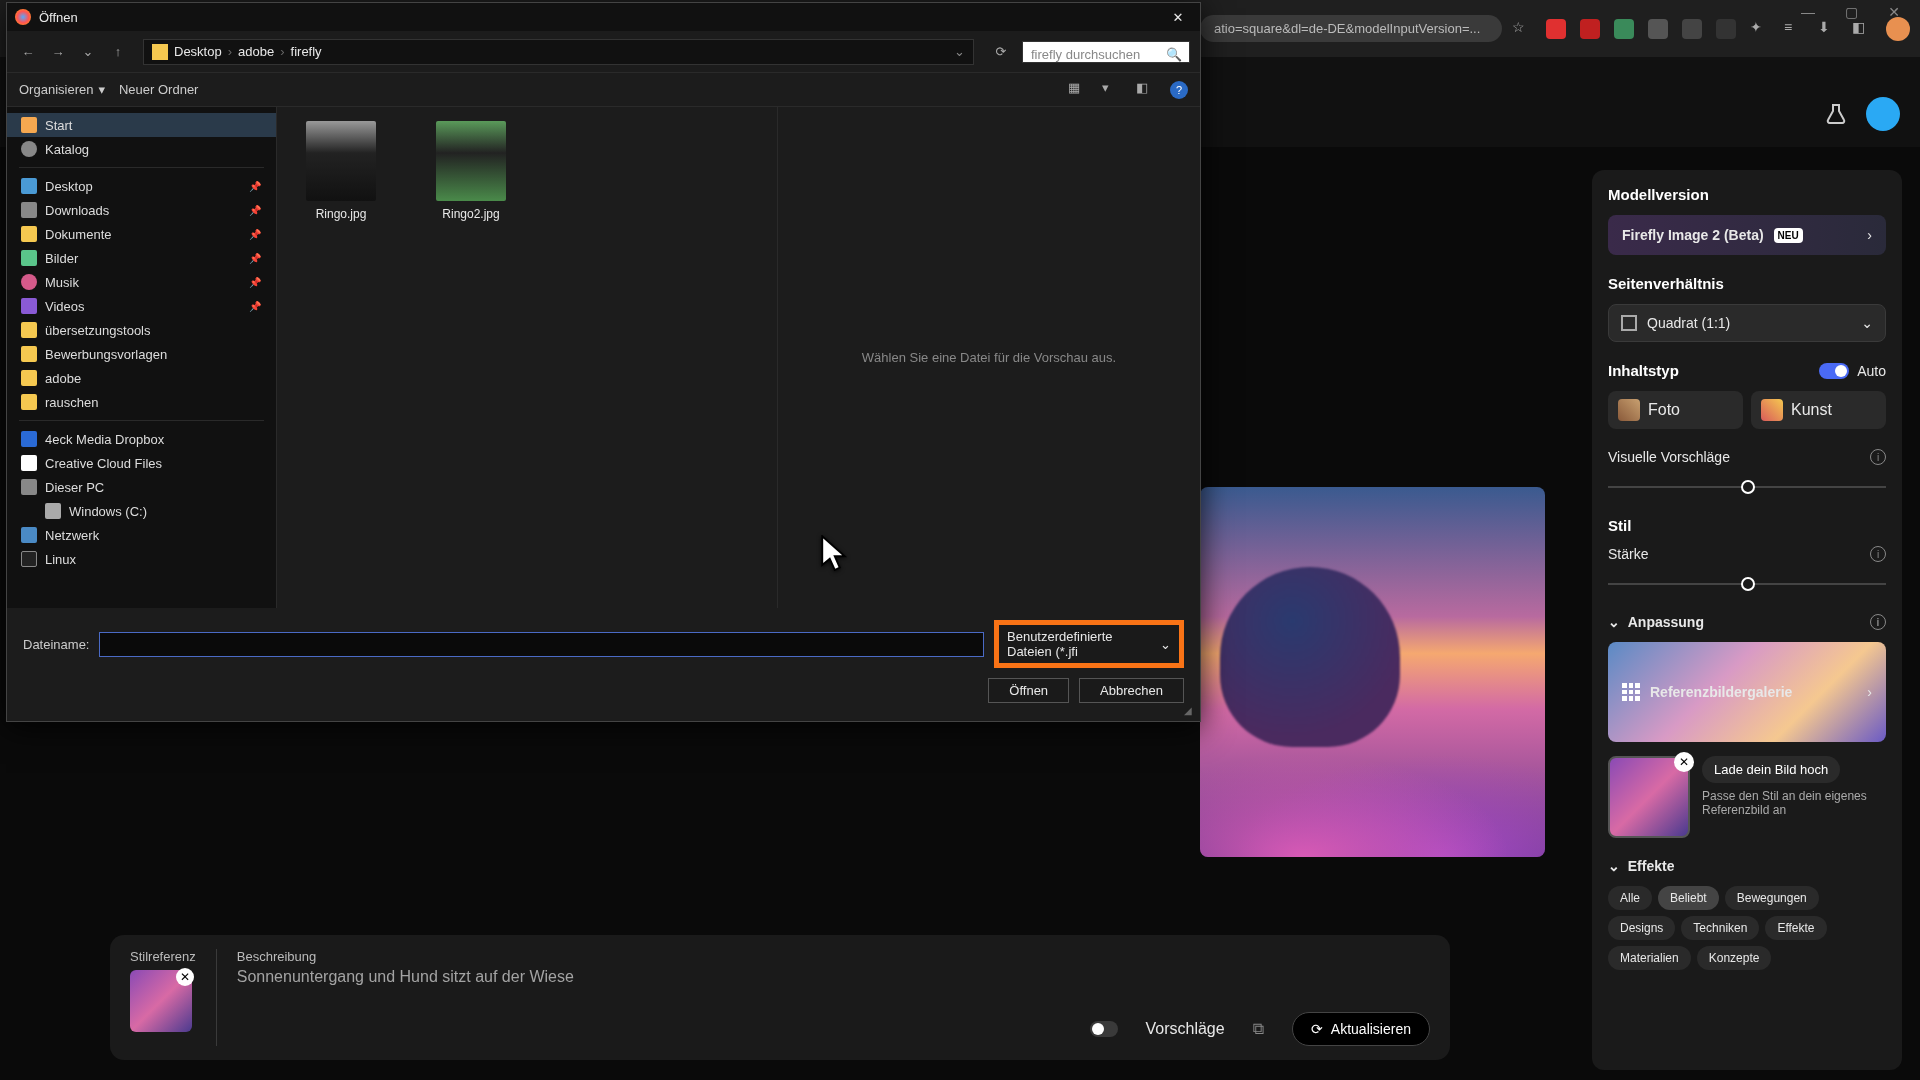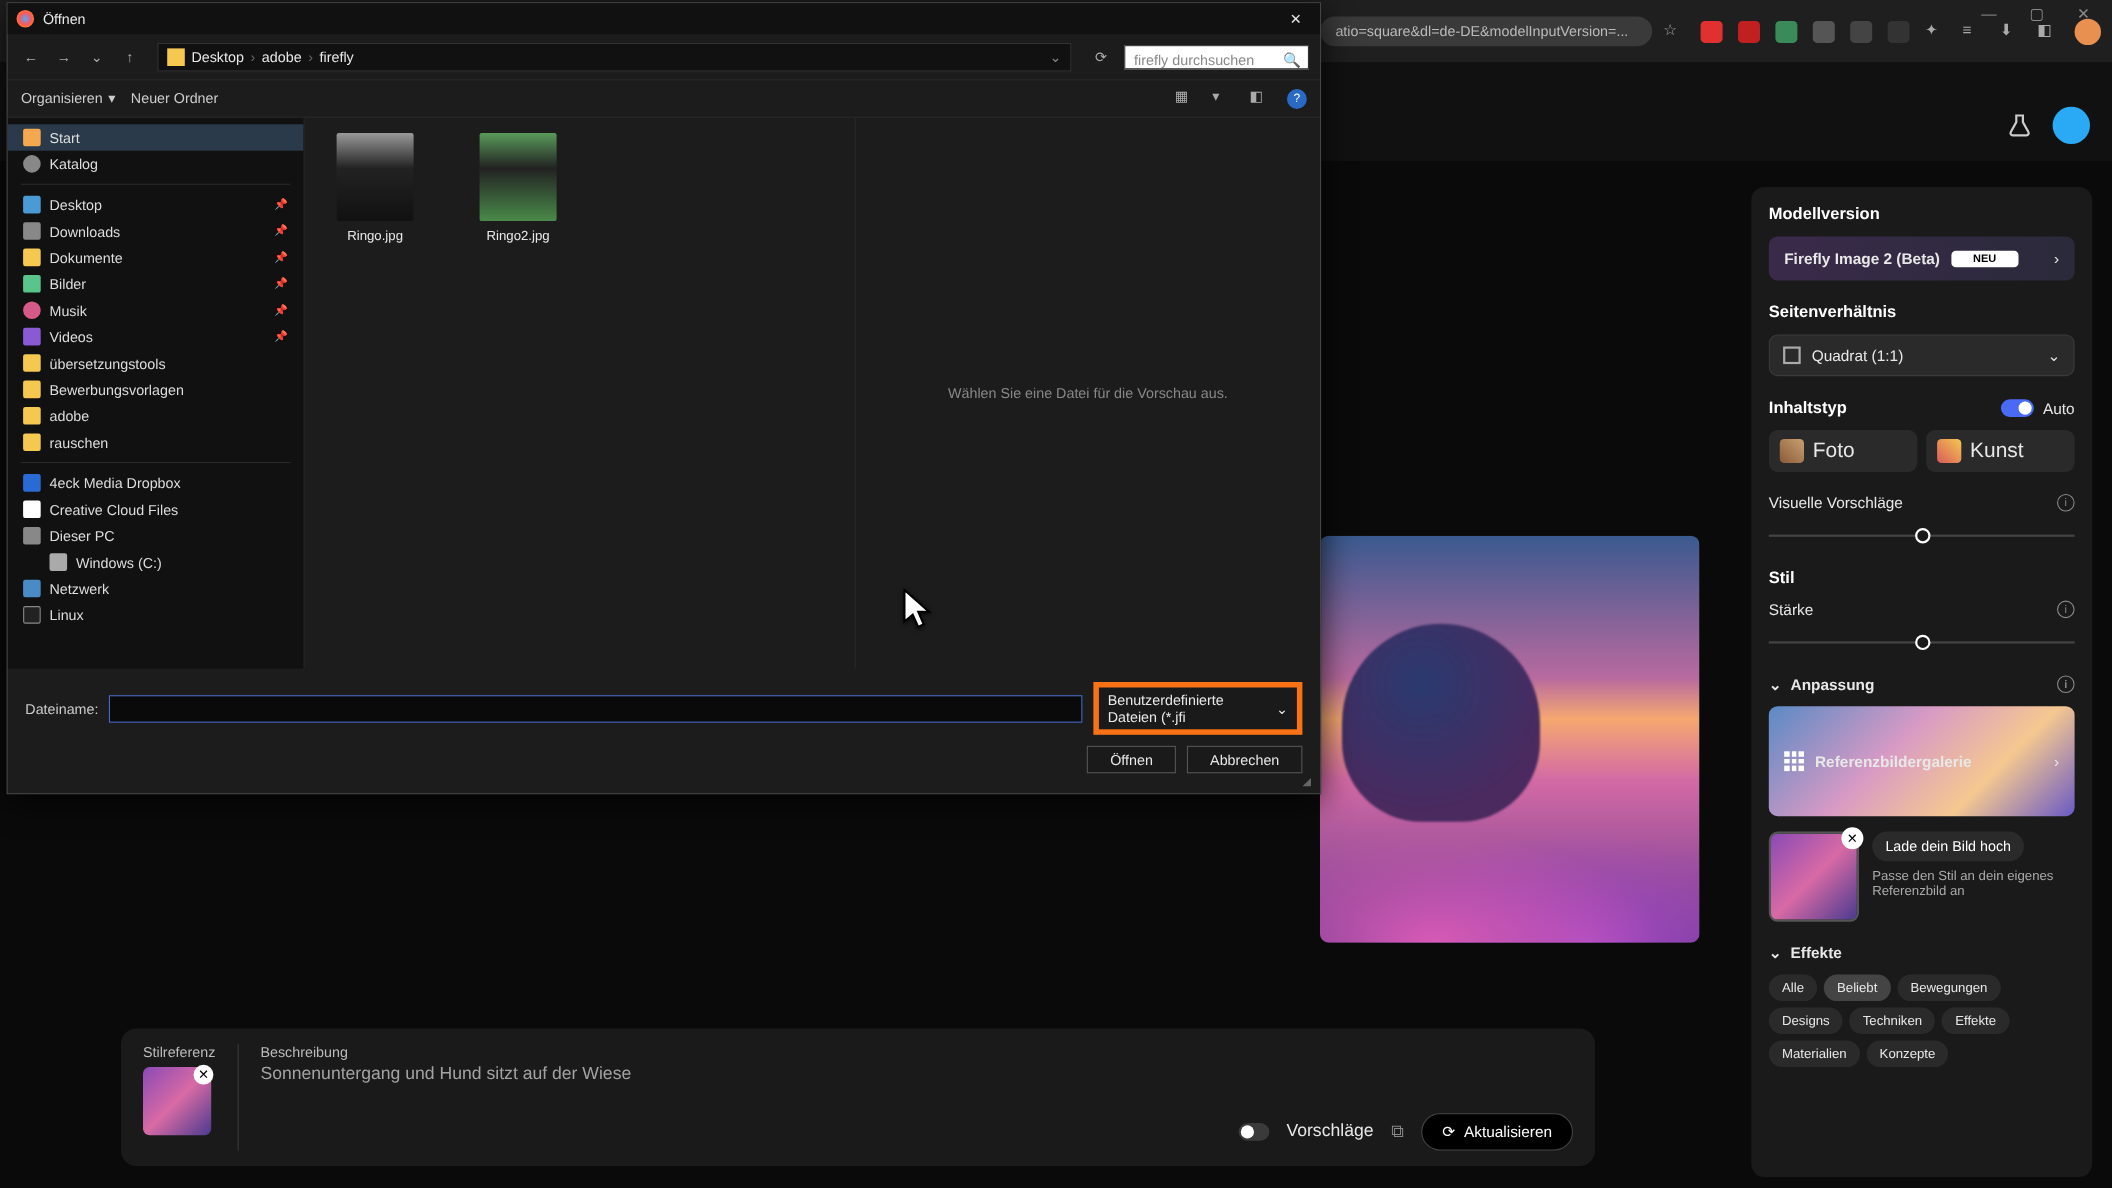--- a/index.html
+++ b/index.html
@@ -32,43 +32,43 @@
 
 
 .prompt-bar { position: absolute; left: 110px; right: 470px; bottom: 20px; top: auto; height: 125px; background: #1a1a1a; border-radius: 14px; display: flex; padding: 14px 20px; gap: 20px; }
 .prompt-bar .stilref { display: flex; flex-direction: column; gap: 6px; font-size: 13px; color: #bbb; }
 .prompt-bar .stilref-img { width: 62px; height: 62px; border-radius: 6px; background: linear-gradient(135deg,#8a4ab5 0%,#d86aa5 50%,#4a3a8f 100%); position: relative; }
 .prompt-bar .stilref-img .close-badge { position: absolute; top: -2px; right: -2px; width: 18px; height: 18px; border-radius: 50%; background: #fff; color: #000; font-size: 12px; display: flex; align-items: center; justify-content: center; }
 .prompt-bar .divider { width: 1px; background: #3a3a3a; }
 .prompt-bar .desc { flex: 1; display: flex; flex-direction: column; gap: 4px; }
 .prompt-bar .desc-label { font-size: 13px; color: #bbb; }
 .prompt-bar .desc-text { font-size: 16px; color: #a3a3a3; }
-.prompt-bar .actions { position: absolute; right: 20px; bottom: 14px; display: flex; gap: 16px; align-items: center; }
+.prompt-bar .actions { position: absolute; right: 20px; bottom: 14px; display: flex; gap: 28px; align-items: center; }
 .prompt-bar .toggle { width: 28px; height: 16px; border-radius: 10px; background: #3a3a3a; position: relative; }
 .prompt-bar .toggle::after { content: ""; position: absolute; left: 2px; top: 2px; width: 12px; height: 12px; background: #fff; border-radius: 50%; }
 .prompt-bar .refresh-btn { background: #000; border: 1px solid #444; border-radius: 24px; padding: 8px 18px; color: #fff; font-size: 14px; display: flex; gap: 8px; align-items: center; }
 
 
 .side-panel { position: absolute; right: 18px; top: 170px; width: 310px; bottom: 10px; background: #1a1a1a; border-radius: 12px; padding: 16px; overflow-y: auto; font-size: 14px; }
 .side-panel::-webkit-scrollbar { width: 8px; }
 .side-panel::-webkit-scrollbar-thumb { background: #444; border-radius: 4px; }
 .sp-section-title { font-weight: 600; font-size: 15px; margin-bottom: 12px; color: #fff; }
 .sp-model { background: linear-gradient(90deg,#3a2a4a,#2a2a3a); border-radius: 8px; padding: 12px 14px; display: flex; align-items: center; gap: 10px; margin-bottom: 20px; cursor: pointer; }
-.sp-model .badge { background: #fff; color: #000; font-size: 10px; font-weight: 700; padding: 2px 20px; border-radius: 4px; }
+.sp-model .badge { background: #fff; color: #000; font-size: 10px; font-weight: 700; padding: 2px 4px; border-radius: 4px; }
 .sp-model .chev { margin-left: auto; }
 .sp-select { background: #2a2a2a; border: 1px solid #3a3a3a; border-radius: 8px; padding: 10px 12px; display: flex; align-items: center; gap: 10px; margin-bottom: 20px; cursor: pointer; }
 .sp-select .sq { width: 16px; height: 16px; border: 2px solid #aaa; }
 .sp-select .chev { margin-left: auto; }
 .sp-row { display: flex; align-items: center; justify-content: space-between; margin-bottom: 12px; }
 .sp-toggle { width: 30px; height: 16px; border-radius: 10px; background: #3a3a3a; position: relative; }
 .sp-toggle.on { background: #4a6af5; }
 .sp-toggle::after { content: ""; position: absolute; top: 2px; width: 12px; height: 12px; background: #fff; border-radius: 50%; left: 2px; }
 .sp-toggle.on::after { left: auto; right: 2px; }
 .sp-chips { display: flex; gap: 8px; margin-bottom: 20px; }
-.sp-chip { flex: 1; background: #2a2a2a; border-radius: 8px; padding: 8px 10px; display: flex; align-items: center; gap: 8px; font-size: 19px; cursor: pointer; }
+.sp-chip { flex: 1; background: #2a2a2a; border-radius: 8px; padding: 8px 10px; display: flex; align-items: center; gap: 8px; font-size: 16px; cursor: pointer; }
 .sp-chip .thumb { width: 22px; height: 22px; border-radius: 4px; }
 .thumb.foto { background: linear-gradient(45deg,#8a5a3a,#c8a070); }
 .thumb.kunst { background: linear-gradient(45deg,#d85a5a,#f5c850); }
 .sp-slider { position: relative; height: 20px; margin-bottom: 20px; }
 .sp-slider .track { position: absolute; top: 9px; left: 0; right: 0; height: 2px; background: #444; }
 .sp-slider .knob { position: absolute; top: 3px; width: 14px; height: 14px; border: 2px solid #fff; border-radius: 50%; background: #1a1a1a; }
 .sp-subhead { display: flex; align-items: center; gap: 8px; font-weight: 600; margin-bottom: 12px; cursor: pointer; }
 .sp-info { width: 16px; height: 16px; border: 1.5px solid #888; border-radius: 50%; font-size: 10px; display: inline-flex; align-items: center; justify-content: center; color: #888; }
 .sp-gallery { height: 100px; border-radius: 8px; background: linear-gradient(135deg,#5a8ac5 0%, #d89ac5 40%, #f5c890 70%, #6a5ac5 100%); position: relative; margin-bottom: 14px; display: flex; align-items: center; padding: 0 14px; gap: 10px; cursor: pointer; }
 .sp-gallery .grid-icn { width: 18px; height: 18px; display: grid; grid-template-columns: 1fr 1fr 1fr; gap: 2px; }

